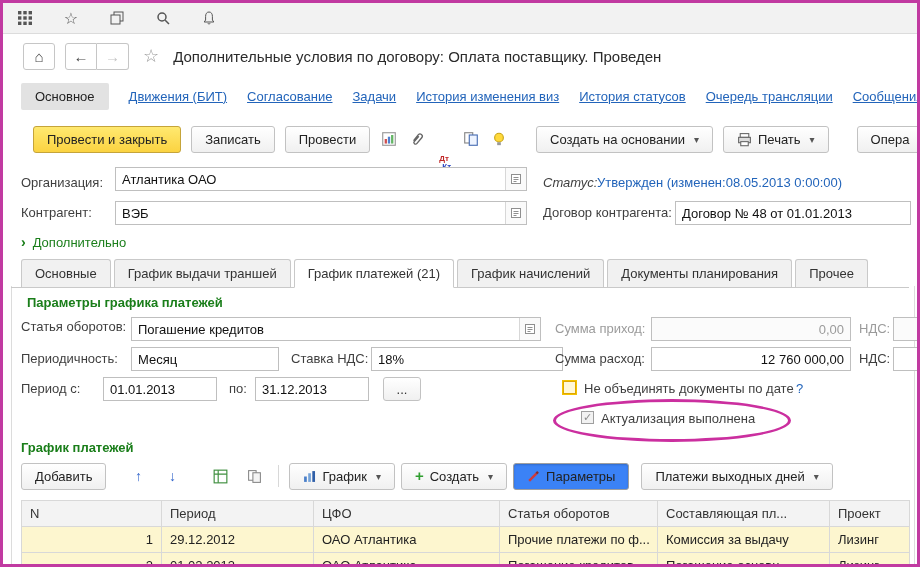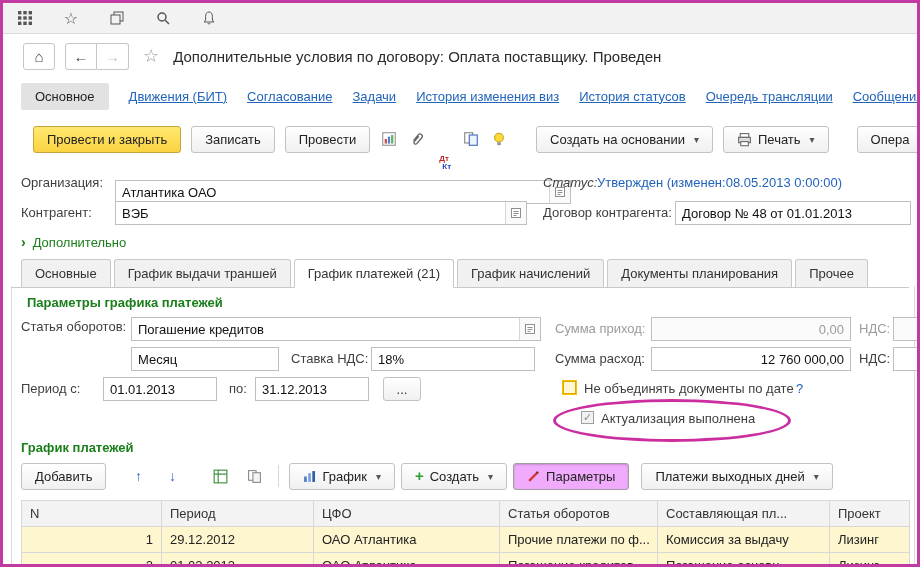--- a/index.html
+++ b/index.html
@@ -23,21 +23,21 @@
     padding-left:18px;white-space:nowrap;overflow:hidden;}
   .navactive{background:#e2e2e2;padding:6px 14px;border-radius:2px;color:#222;cursor:pointer;}
   .navlink{color:#2264ba;text-decoration:underline;cursor:pointer;}
   
   .cmdbar{position:absolute;left:0;top:120px;right:0;height:32px;display:flex;align-items:center;gap:10px;
     padding-left:30px;white-space:nowrap;}
   .btn{display:inline-flex;align-items:center;gap:6px;background:linear-gradient(#ffffff,#f0f0f0);
     border:1px solid #c2c2c2;border-radius:3px;padding:0 13px;height:27px;font-size:13px;color:#222;cursor:pointer;
     font-family:inherit;box-sizing:border-box;}
   .btn-yellow{background:linear-gradient(#ffe970,#fbd341);border-color:#c5a43a;}
-  .btn.pressed{background:#f0abfc;border-color:#9f9f9f;box-shadow:inset 0 1px 2px rgba(0,0,0,.18);text-align:right;}
+  .btn.pressed{background:#3b82f6;border-color:#9f9f9f;box-shadow:inset 0 1px 2px rgba(0,0,0,.18);text-align:right;}
   .icbtn{width:28px;height:26px;display:inline-flex;align-items:center;justify-content:center;border:1px solid transparent;
     border-radius:3px;cursor:pointer;background:transparent;padding:0;}
   .vsep{width:1px;height:22px;background:#d8d8d8;margin:0 4px;}
   .dd{color:#555;font-size:10px;margin-left:3px;}
   .dtkt{display:flex;flex-direction:column;font-size:8px;line-height:8px;font-weight:bold;}
   .dtkt .dt{color:#c02727;margin-top:48px;} .dtkt .kt{color:#2744c0;margin-left:5px;}
   
   .lbl{position:absolute;height:24px;line-height:24px;color:#3f3f3f;white-space:nowrap;}
   .lbl.dis{color:#9b9b9b;}
   .field{position:absolute;height:24px;box-sizing:border-box;border:1px solid #bfbfbf;background:#fff;
@@ -193,21 +193,21 @@
       <span>Печать</span>
       <span class="dd">▾</span>
     </button>
     <span class="vsep"></span>
     <button class="btn" style="min-width:110px;">
       <span>Опера</span>
     </button>
   </div>
 
   <span class="lbl" style="left:18px;top:168px;">Организация:</span>
-  <div class="field" style="left:112px;top:177px;width:456px;">
+  <div class="field" style="left:112px;top:164px;width:412px;">
     <span class="fval">Атлантика ОАО</span>
     <span class="fsel">
       <svg width="12" height="12" viewBox="0 0 12 12">
           <rect x="1.5" y="1.5" width="9" height="9" fill="#fff" stroke="#8f8f8f"></rect>
           <path d="M3.5 4.5h5M3.5 6.5h5M3.5 8.5h3" stroke="#8f8f8f" fill="none"></path>
         </svg>
     </span>
   </div>
   <span class="lbl" style="left:540px;top:168px;font-style:italic;">Статус:</span>
   <span class="bluetext" style="left:594px;top:168px;">Утвержден (изменен:08.05.2013 0:00:00)</span>
@@ -256,25 +256,26 @@
   </div>
   <span class="lbl dis" style="left:552px;top:314px;">Сумма приход:</span>
   <div class="field dis" style="left:648px;top:314px;width:200px;padding-left:45px;">
     <span class="fval num">0,00</span>
   </div>
   <span class="lbl dis" style="left:856px;top:314px;">НДС:</span>
   <div class="field dis" style="left:890px;top:314px;width:40px;">
       <span class="fval num"></span>
     </div>
 
+  <span class="lbl" style="left:18px;top:344px;">Периодичность:</span>
   <div class="field" style="left:128px;top:344px;width:148px;">
     <span class="fval">Месяц</span>
   </div>
   <span class="lbl" style="left:288px;top:344px;">Ставка НДС:</span>
-  <div class="field" style="left:368px;top:344px;width:164px;justify-content:center;">
+  <div class="field" style="left:368px;top:344px;width:192px;justify-content:center;">
     <span class="fval">18%</span>
   </div>
   <span class="lbl" style="left:552px;top:344px;">Сумма расход:</span>
   <div class="field" style="left:648px;top:344px;width:200px;">
     <span class="fval num">12 760 000,00</span>
   </div>
   <span class="lbl" style="left:856px;top:344px;">НДС:</span>
   <div class="field" style="left:890px;top:344px;width:40px;">
       <span class="fval num"></span>
     </div>

